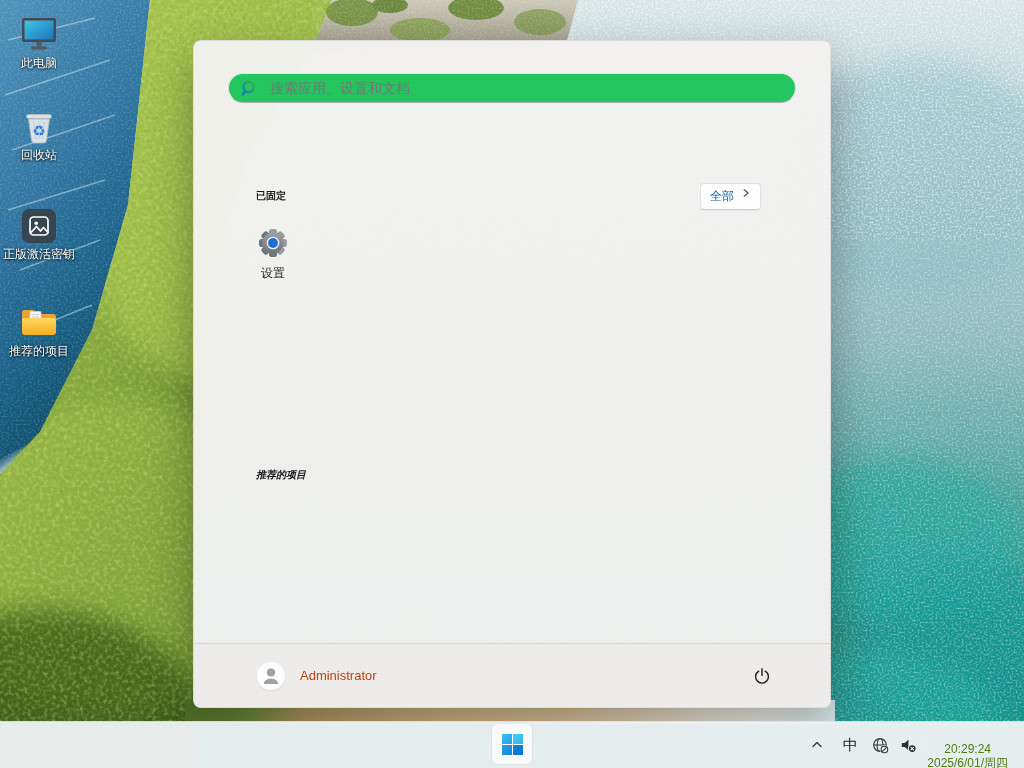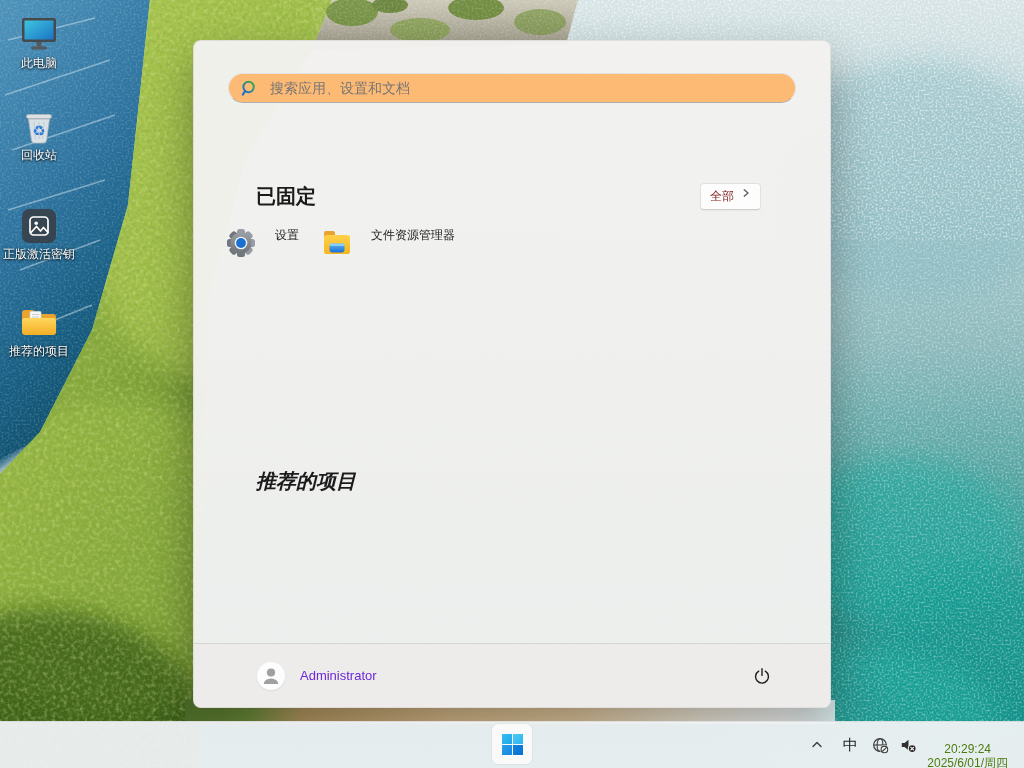--- a/index.html
+++ b/index.html
@@ -26,62 +26,62 @@
   
   .start-menu{
     position:absolute;left:193px;top:40px;width:638px;height:668px;
     background:rgba(243,242,240,.97);
     border:1px solid rgba(0,0,0,.08);box-sizing:border-box;
     border-radius:8px;overflow:hidden;
     box-shadow:0 20px 45px rgba(0,0,0,.33);
   }
   .search-box{
     position:absolute;left:34px;top:32px;width:568px;height:30px;
-    background:#fdba74;border:1px solid #e2e2e2;border-bottom-color:#aeaeae;
+    background:#22c55e;border:1px solid #e2e2e2;border-bottom-color:#aeaeae;
     border-radius:16px;box-sizing:border-box;
     display:flex;align-items:center;padding:0 12px;gap:10px;
   }
   .search-box input{
     flex:1;border:none;outline:none;background:transparent;
     font-size:14px;color:#1b1b1b;font-family:inherit;
   }
   .search-box input::placeholder{color:#767676;opacity:1;}
   .pinned-header{
     position:absolute;top:142px;left:62px;right:69px;height:26px;
     display:flex;align-items:center;justify-content:space-between;
   }
-  .section-title{font-size:20px;font-weight:bold;color:#1b1b1b;}
+  .section-title{font-size:10px;font-weight:bold;color:#1b1b1b;}
   .all-btn{
     display:flex;align-items:flex-start;gap:7px;
     background:#fdfdfd;border:1px solid #e1e1e1;border-bottom-color:#cfcfcf;
     border-radius:4px;padding:4px 9px;cursor:pointer;
-    font-size:12px;color:#7f1d1d;font-family:inherit;
+    font-size:12px;color:#0369a1;font-family:inherit;
     box-shadow:0 1px 1px rgba(0,0,0,.04);
   }
   .pinned-grid{position:absolute;top:182px;left:31px;display:flex;}
   .tile{
     width:96px;height:70px;border-radius:6px;cursor:pointer;
-    display:flex;flex-direction:row;align-items:flex-start;gap:18px;padding-top:4px;
+    display:flex;flex-direction:column;align-items:center;gap:6px;padding-top:4px;
     box-sizing:border-box;
   }
   .tile-label{font-size:12px;color:#1b1b1b;white-space:nowrap;}
   .recommended-title{position:absolute;top:427px;left:62px;font-style:italic;}
   .menu-footer{
     position:absolute;left:0;right:0;bottom:0;height:64px;
     background:#edecea;border-top:1px solid rgba(0,0,0,.09);
     display:flex;align-items:center;justify-content:space-between;
     padding:0 48px 0 63px;box-sizing:border-box;
   }
   .user-chip{display:flex;align-items:center;gap:15px;cursor:pointer;padding:4px 8px 4px 0;border-radius:4px;}
   .avatar{
     width:28px;height:28px;border-radius:50%;background:#fdfdfd;
     box-shadow:0 1px 2px rgba(0,0,0,.08);
     display:flex;align-items:center;justify-content:center;
   }
-  .user-name{font-size:13px;color:#6d28d9;}
+  .user-name{font-size:13px;color:#c2410c;}
   .power-btn{
     width:40px;height:36px;border:none;background:transparent;border-radius:4px;cursor:pointer;
     display:flex;align-items:center;justify-content:center;
   }
 
   
   .taskbar{
     position:absolute;left:0;right:0;bottom:0;height:46px;
     background:rgba(240,242,244,.95);
     border-top:1px solid rgba(0,0,0,.07);
@@ -331,41 +331,20 @@
             <rect x="12" y="2" width="8" height="28" rx="2.5" transform="rotate(135 16 16)"></rect>
             <circle cx="16" cy="16" r="10.5"></circle>
           </g>
           <circle cx="16" cy="16" r="6.3" fill="#f3f2f0"></circle>
           <circle cx="16" cy="16" r="4.9" fill="#1b6fd0"></circle>
         </svg>
       </span>
       <span class="tile-label">设置</span>
     </div>
 
-    <div class="tile">
-      <span style="display:flex">
-        <svg width="32" height="32" viewBox="0 0 32 32">
-          <defs>
-            <linearGradient id="gFe" x1="0" y1="0" x2="0" y2="1">
-              <stop offset="0" stop-color="#ffd24a"></stop>
-                <stop offset="1" stop-color="#f7b51d"></stop>
-              </linearGradient>
-            <linearGradient id="gFeBlue" x1="0" y1="0" x2="0" y2="1">
-              <stop offset="0" stop-color="#5db6f0"></stop>
-                <stop offset="1" stop-color="#1a70d6"></stop>
-              </linearGradient>
-          </defs>
-          <rect x="3" y="4" width="11" height="9" rx="2" fill="#e8a331"></rect>
-          <rect x="3" y="8" width="26" height="19" rx="2.8" fill="url(#gFe)"></rect>
-          <rect x="8.5" y="16.5" width="15" height="9" rx="2.4" fill="url(#gFeBlue)"></rect>
-          <rect x="8.5" y="16.5" width="15" height="2.6" rx="1.3" fill="#8fd3f8" opacity="0.9"></rect>
-        </svg>
-      </span>
-      <span class="tile-label">文件资源管理器</span>
-    </div>
   </div>
 
   <span class="section-title recommended-title">推荐的项目</span>
 
   <div class="menu-footer">
     <div class="user-chip">
       <span class="avatar">
         <svg width="28" height="28" viewBox="0 0 28 28">
           <circle cx="14" cy="10.5" r="4.1" fill="#a0a0a0"></circle>
           <path d="M6.8,22 a7.2,5.6 0 0 1 14.4,0 z" fill="#a0a0a0"></path>

